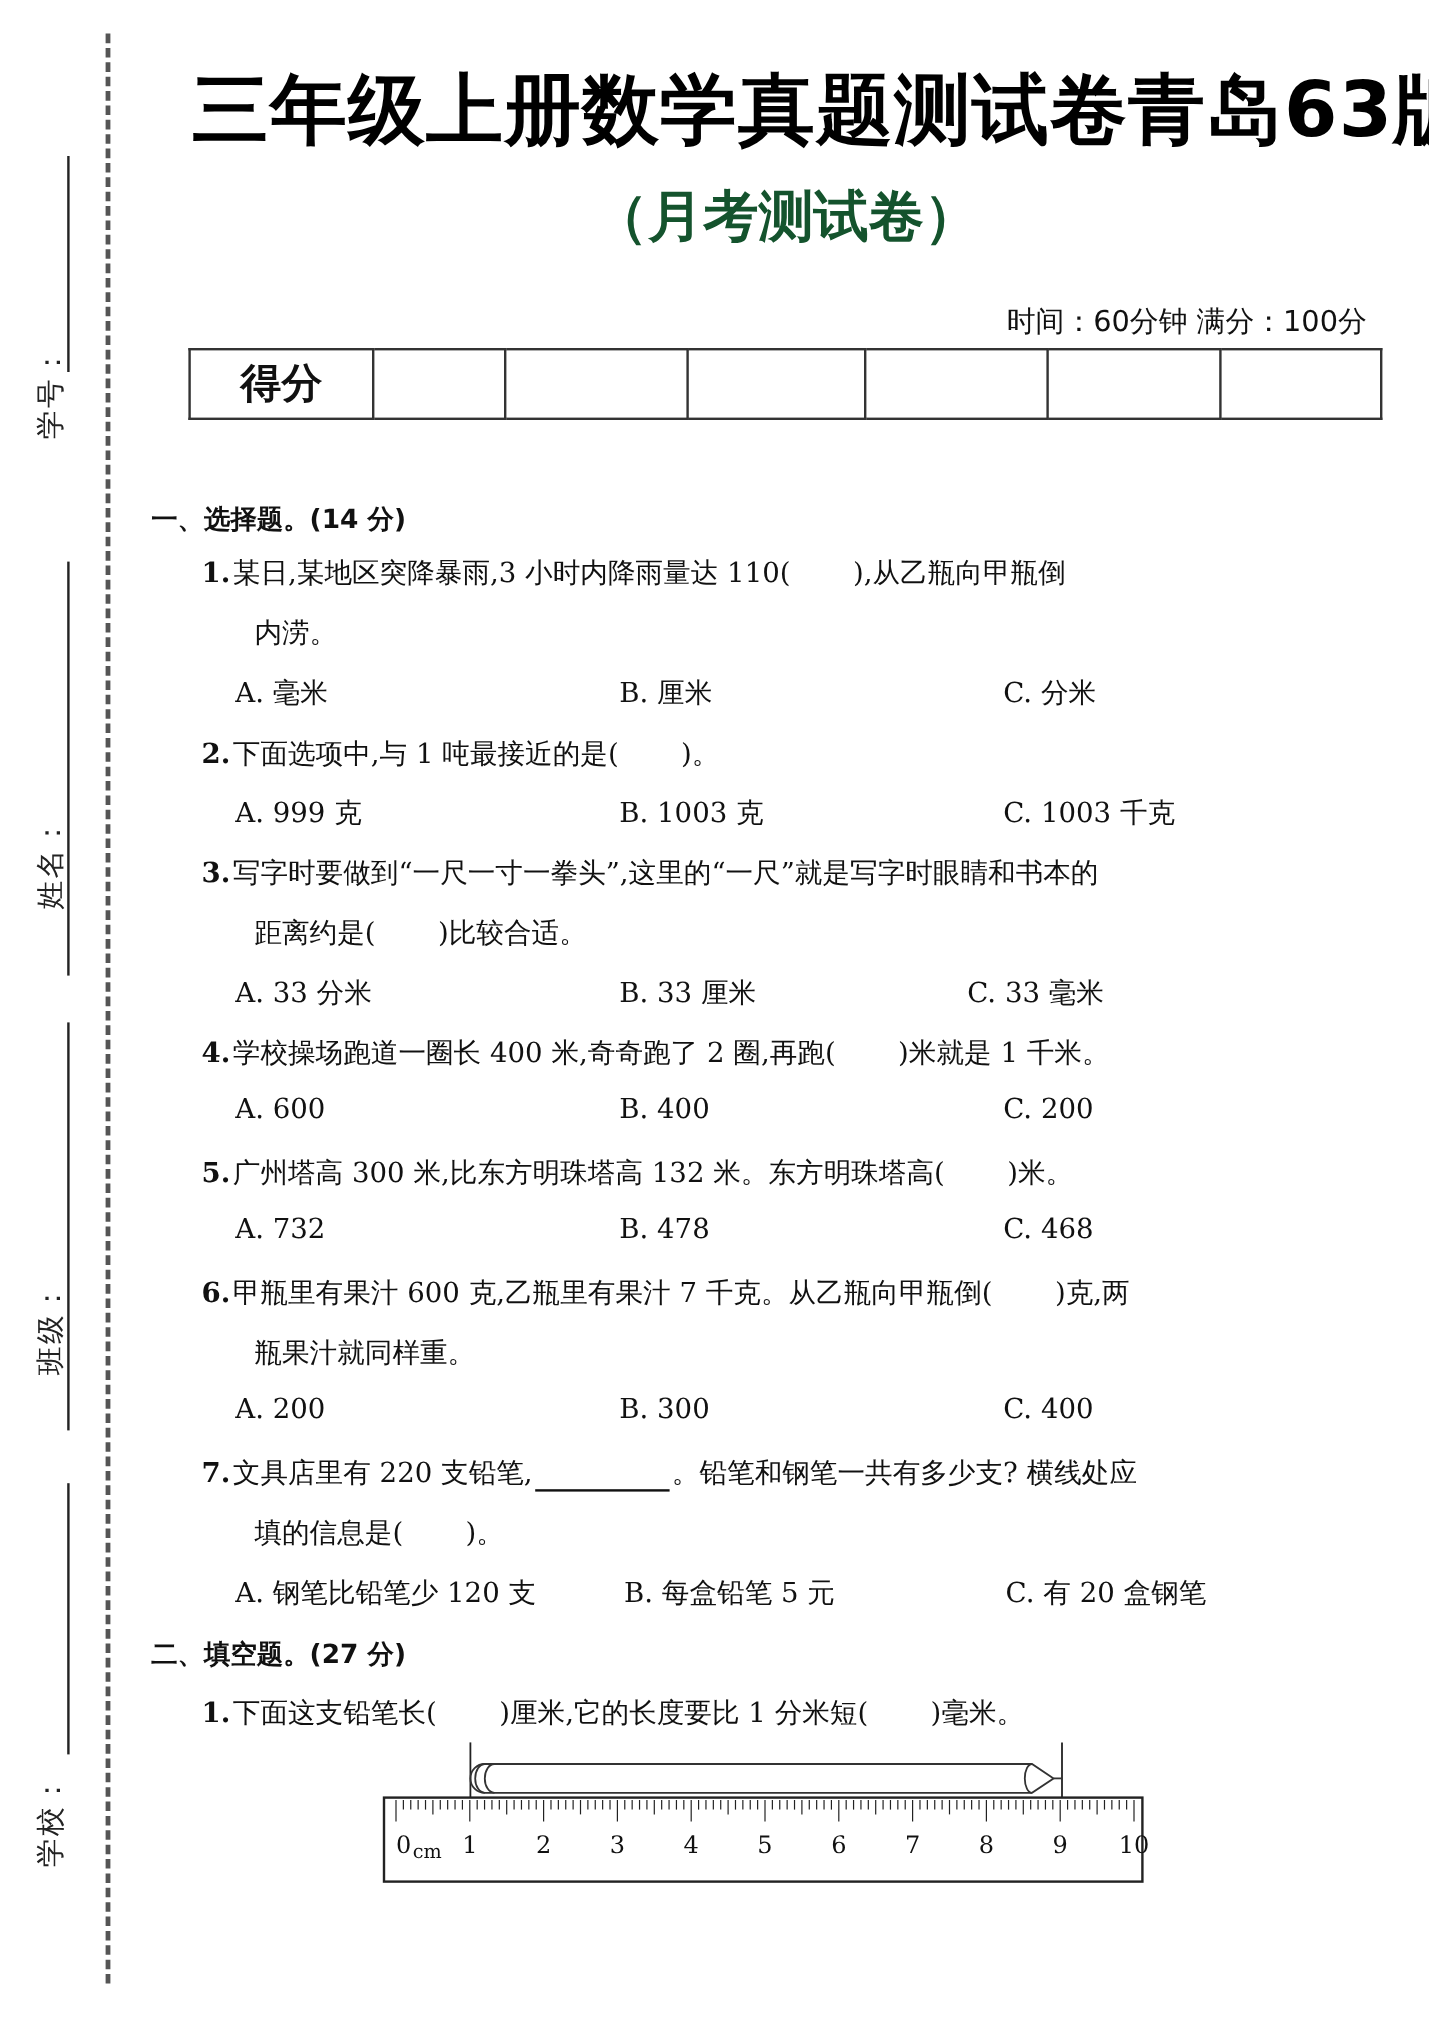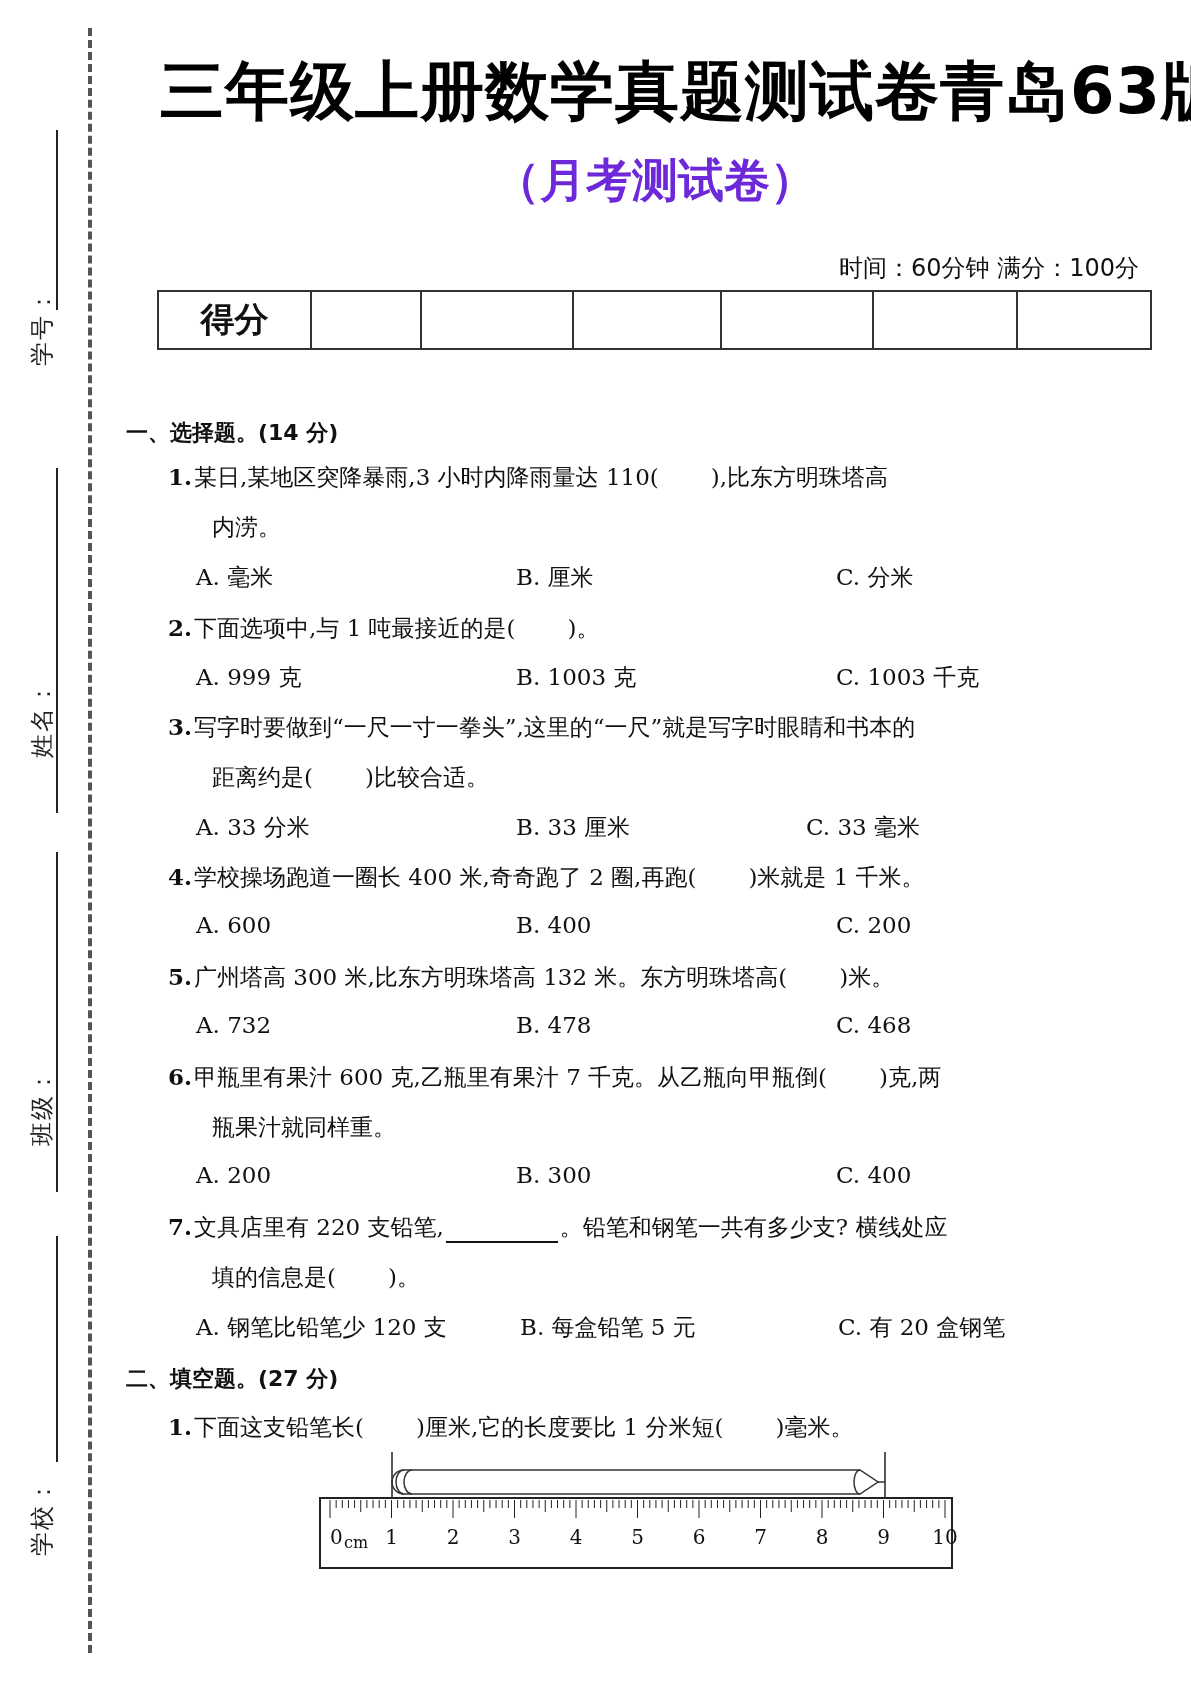--- a/index.html
+++ b/index.html
@@ -23,21 +23,21 @@
   }
   .title {
     left:160px; top:48px; width:990px; text-align:center;
     font-family:"DejaVu Sans","Liberation Sans",sans-serif;
     font-size:64px; font-weight:bold; letter-spacing:1px; color:#000;
     white-space:nowrap;
   }
   .subtitle {
     left:160px; top:150px; width:990px; text-align:center;
     font-family:"DejaVu Sans","Liberation Sans",sans-serif;
-    font-size:46px; font-weight:bold; color:#6d28d9; white-space:nowrap;
+    font-size:46px; font-weight:bold; color:#14532d; white-space:nowrap;
   }
   .meta {
     right:52px; top:252px;
     font-family:"DejaVu Sans","Liberation Sans",sans-serif;
     font-size:24px; color:#111; white-space:nowrap;
   }
   table.score {
     position:absolute; left:157px; top:290px; width:993px;
     border-collapse:collapse; table-layout:fixed;
   }
@@ -98,21 +98,21 @@
     <td></td>
     <td></td>
     <td></td>
     <td></td>
   </tr>
 </tbody>
   </table>
 
 <div class="abs section" style="top:418px;">一、选择题。(14 分)</div>
 
-<div class="abs q" style="top:462px;"><b>1.</b><span>某日,某地区突降暴雨,3 小时内降雨量达 110(</span><span class="blank"></span><span>),比东方明珠塔高</span></div>
+<div class="abs q" style="top:462px;"><b>1.</b><span>某日,某地区突降暴雨,3 小时内降雨量达 110(</span><span class="blank"></span><span>),从乙瓶向甲瓶倒</span></div>
 <div class="abs qc" style="top:512px;">内涝。</div>
 <div class="abs opt" style="left:196px;top:562px;">A. 毫米</div>
 <div class="abs opt" style="left:516px;top:562px;">B. 厘米</div>
 <div class="abs opt" style="left:836px;top:562px;">C. 分米</div>
 
 <div class="abs q" style="top:613px;"><b>2.</b><span>下面选项中,与 1 吨最接近的是(</span><span class="blank"></span><span>)。</span></div>
 <div class="abs opt" style="left:196px;top:662px;">A. 999 克</div>
 <div class="abs opt" style="left:516px;top:662px;">B. 1003 克</div>
 <div class="abs opt" style="left:836px;top:662px;">C. 1003 千克</div>
 

